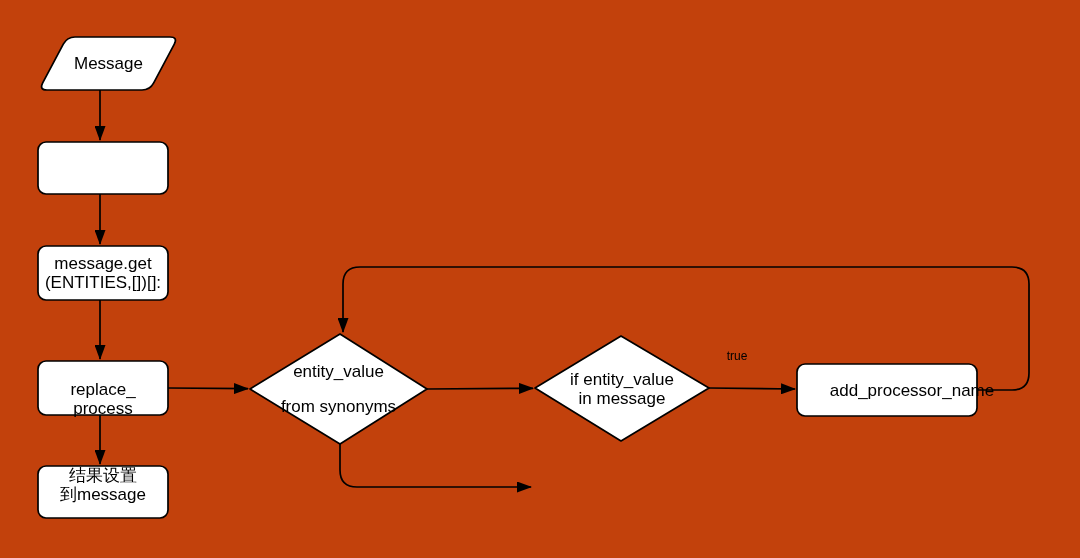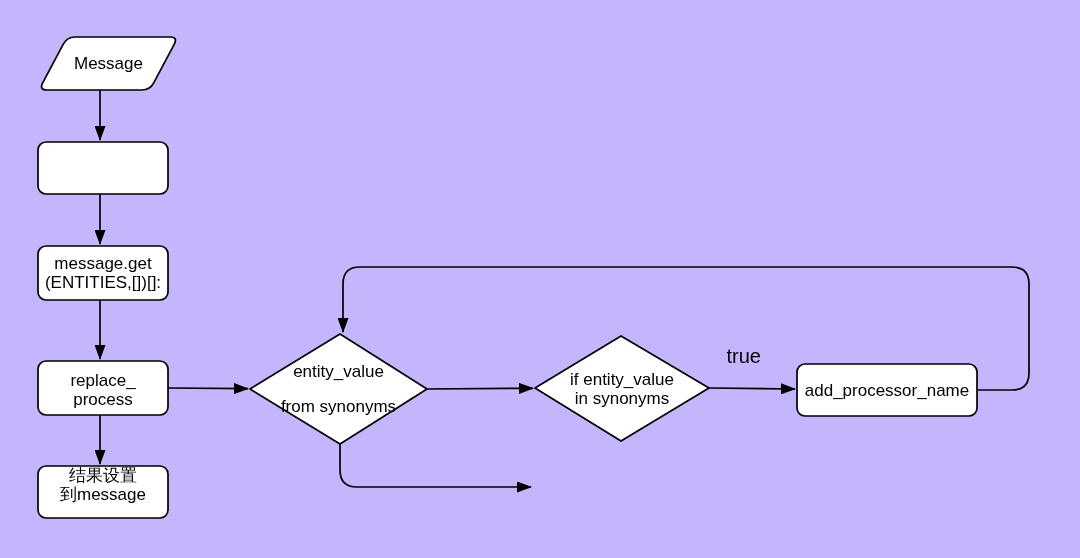--- a/index.html
+++ b/index.html
@@ -4,21 +4,21 @@
 <style>
   html, body {
     margin: 0;
     padding: 0;
     background: #ffffff;
   }
   .canvas {
     position: relative;
     width: 1080px;
     height: 558px;
-    background: #c4b5fd;
+    background: #c2410c;
     font-family: "Liberation Sans", sans-serif;
     overflow: hidden;
   }
   .canvas svg {
     position: absolute;
     left: 0;
     top: 0;
   }
   .node-label {
     position: absolute;
@@ -31,24 +31,24 @@
     line-height: 19px;
     color: #000000;
     pointer-events: none;
     white-space: nowrap;
   }
   .node-label .line {
     display: block;
   }
   .edge-label {
     position: absolute;
-    font-size: 20px;
+    font-size: 12px;
     line-height: 18px;
     color: #000000;
-    text-align: right;
+    text-align: center;
     pointer-events: none;
     white-space: nowrap;
   }
 </style>
 </head>
 <body>
 
 <div class="canvas">
 
   <svg width="1080" height="558" viewBox="0 0 1080 558">
@@ -96,39 +96,39 @@
   <div class="node-label" style="left:39px; top:37px; width:139px; height:53px;">
     <span class="line">Message</span>
   </div>
 
 
   <div class="node-label" style="left:33px; top:246px; width:140px; height:54px;text-align:center;">
     <span class="line">message.get</span>
     <span class="line">(ENTITIES,[])[]:</span>
   </div>
 
-  <div class="node-label" style="left:38px; top:363px; width:130px; height:54px;">
+  <div class="node-label" style="left:38px; top:372px; width:130px; height:54px;">
     <span class="line">replace_</span>
     <span class="line">process</span>
   </div>
 
   <div class="node-label" style="left:38px; top:466px; width:130px; height:38px;">
     <span class="line">结果设置</span>
     <span class="line">到message</span>
   </div>
 
   <div class="node-label" style="left:250px; top:334px; width:177px; height:110px;gap:16px;">
     <span class="line">entity_value</span>
     <span class="line">from synonyms</span>
   </div>
 
   <div class="node-label" style="left:535px; top:336px; width:174px; height:105px;">
     <span class="line">if entity_value</span>
-    <span class="line">in synonyms</span>
+    <span class="line">in message</span>
   </div>
 
-  <div class="node-label" style="left:797px; top:364px; width:180px; height:52px;">
+  <div class="node-label" style="left:797px; top:364px; width:180px; height:52px;padding-left:25px;">
     <span class="line">add_processor_name</span>
   </div>
 
   <div class="edge-label" style="left:713px; top:347px; width:48px;">true</div>
 
 </div>
 
 </body></html>

